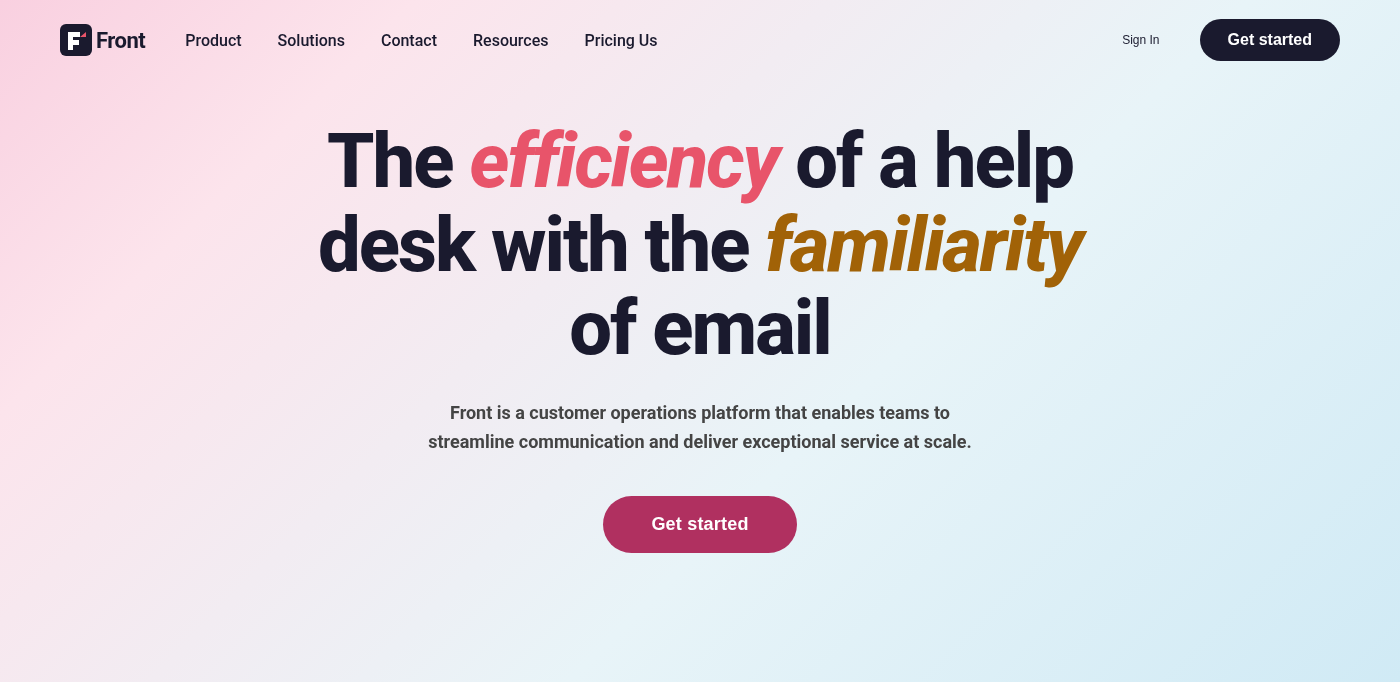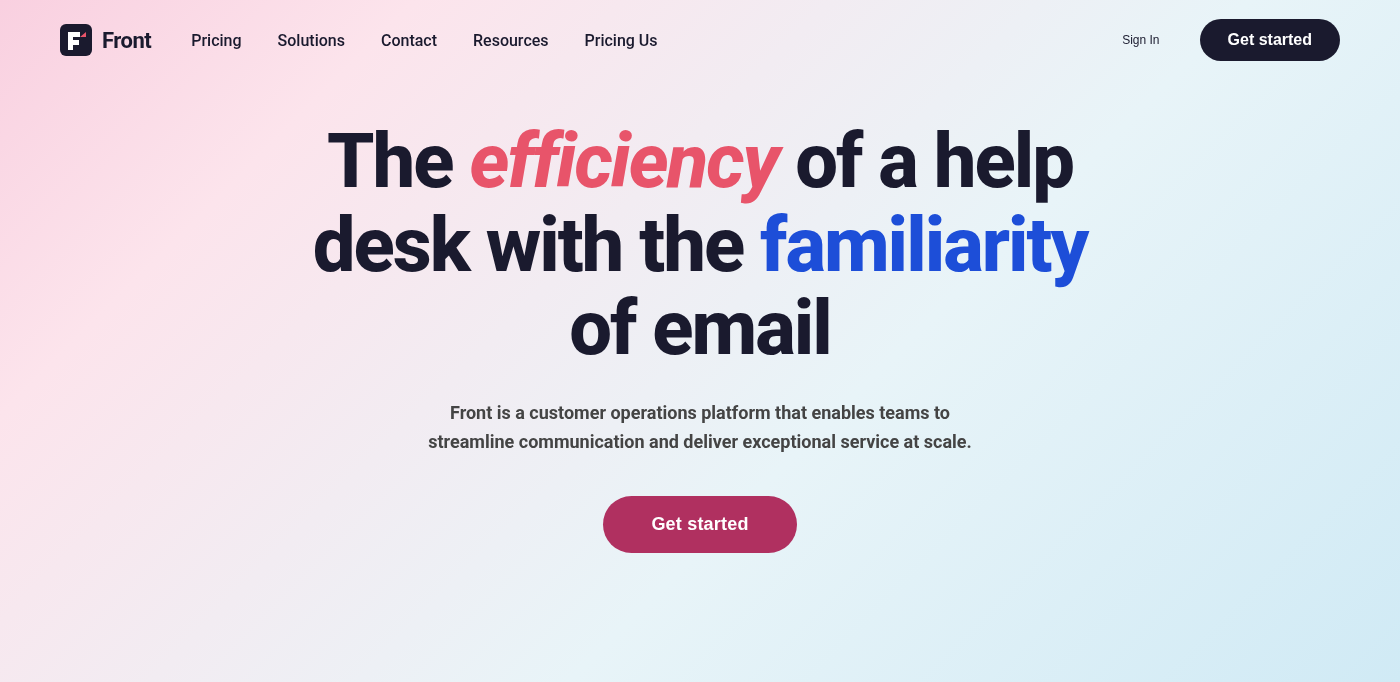--- a/index.html
+++ b/index.html
@@ -28,21 +28,21 @@
 
     .nav-left {
       display: flex;
       align-items: center;
       gap: 40px;
     }
 
     .logo-area {
       display: flex;
       align-items: center;
-      gap: 10px;
+      gap: 4px;
       cursor: pointer;
     }
 
     .logo-icon {
       width: 32px;
       height: 32px;
     }
 
     .logo-text {
       font-size: 22px;
@@ -111,21 +111,22 @@
       letter-spacing: -2px;
       margin-bottom: 28px;
     }
 
     .hero-title .efficiency {
       color: #e8546a;
       font-style: italic;
     }
 
     .hero-title .familiarity {
-      color: #1d4ed8;
+      color: #a16207;
+      font-style: italic;
     }
 
     .hero-subtitle {
       font-size: 18px;
       font-weight: 700;
       color: #444;
       max-width: 560px;
       line-height: 1.6;
       margin-bottom: 40px;
     }
@@ -151,21 +152,21 @@
       <div class="logo-area">
         <svg class="logo-icon" viewBox="0 0 32 32" fill="none" xmlns="http://www.w3.org/2000/svg">
           <rect width="32" height="32" rx="6" fill="#1a1a2e"></rect>
           <path d="M8 8 L20 8 L20 13 L13 13 L13 16 L19 16 L19 21 L13 21 L13 26 L8 26 Z" fill="white"></path>
           <path d="M20 13 L26 8 L26 13 Z" fill="#e8546a"></path>
         </svg>
         <span class="logo-text">Front</span>
       </div>
 
       <div class="nav-links">
-        <a class="nav-link">Pricing</a>
+        <a class="nav-link">Product</a>
         <a class="nav-link">Solutions</a>
         <a class="nav-link">Contact</a>
         <a class="nav-link">Resources</a>
         <a class="nav-link">Pricing Us</a>
       </div>
     </div>
 
     <div class="nav-right">
       <button class="sign-in-btn">Sign In</button>
       <button class="get-started-nav-btn">Get started</button>

